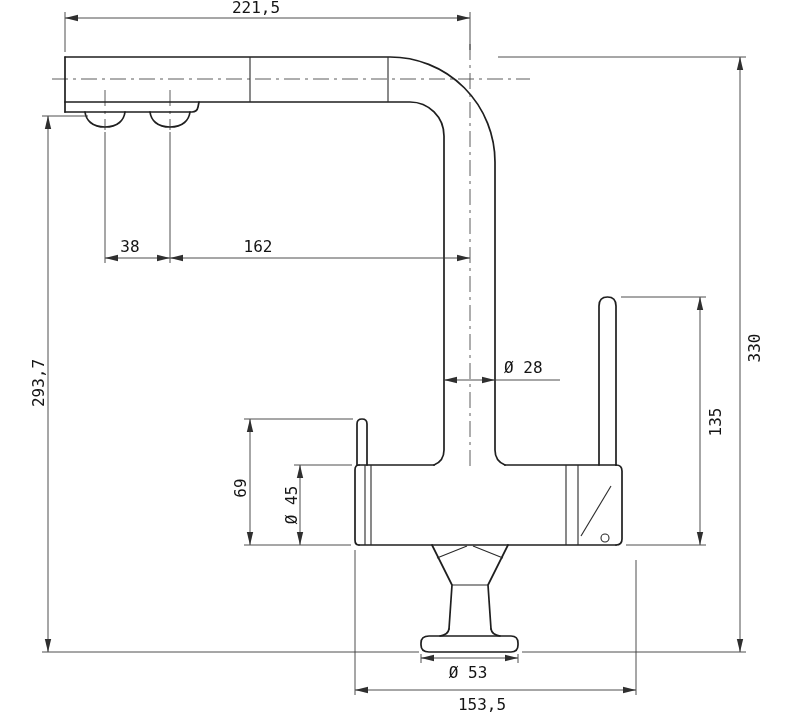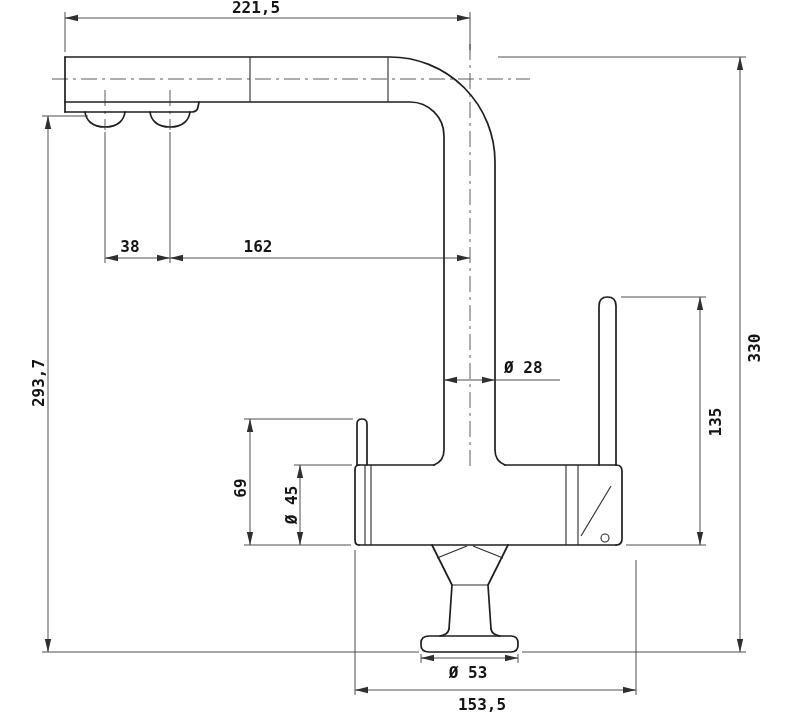--- a/index.html
+++ b/index.html
@@ -1,16 +1,16 @@
 <!DOCTYPE html>
 <html><head>
 <meta charset="utf-8">
 <style>
   html,body{margin:0;padding:0;background:#ffffff;}
-  .stage{width:800px;height:726px;background:#fff;position:relative;overflow:hidden;font-weight:bold;}
+  .stage{width:800px;height:726px;background:#fff;position:relative;overflow:hidden;}
   svg{display:block;}
   .outline{stroke:#1f1f1f;stroke-width:1.7;fill:none;stroke-linecap:round;stroke-linejoin:round;}
   .thin{stroke:#2a2a2a;stroke-width:1.1;fill:none;}
   .dim{stroke:#3a3a3a;stroke-width:0.9;fill:none;}
   .ext{stroke:#3a3a3a;stroke-width:0.9;fill:none;}
   .center{stroke:#4a4a4a;stroke-width:0.9;fill:none;stroke-dasharray:16 5 3 5;}
   .arrow{fill:#2f2f2f;}
   text{font-family:"DejaVu Sans Mono", monospace;font-size:16px;fill:#141414;}
 </style>
 </head>

